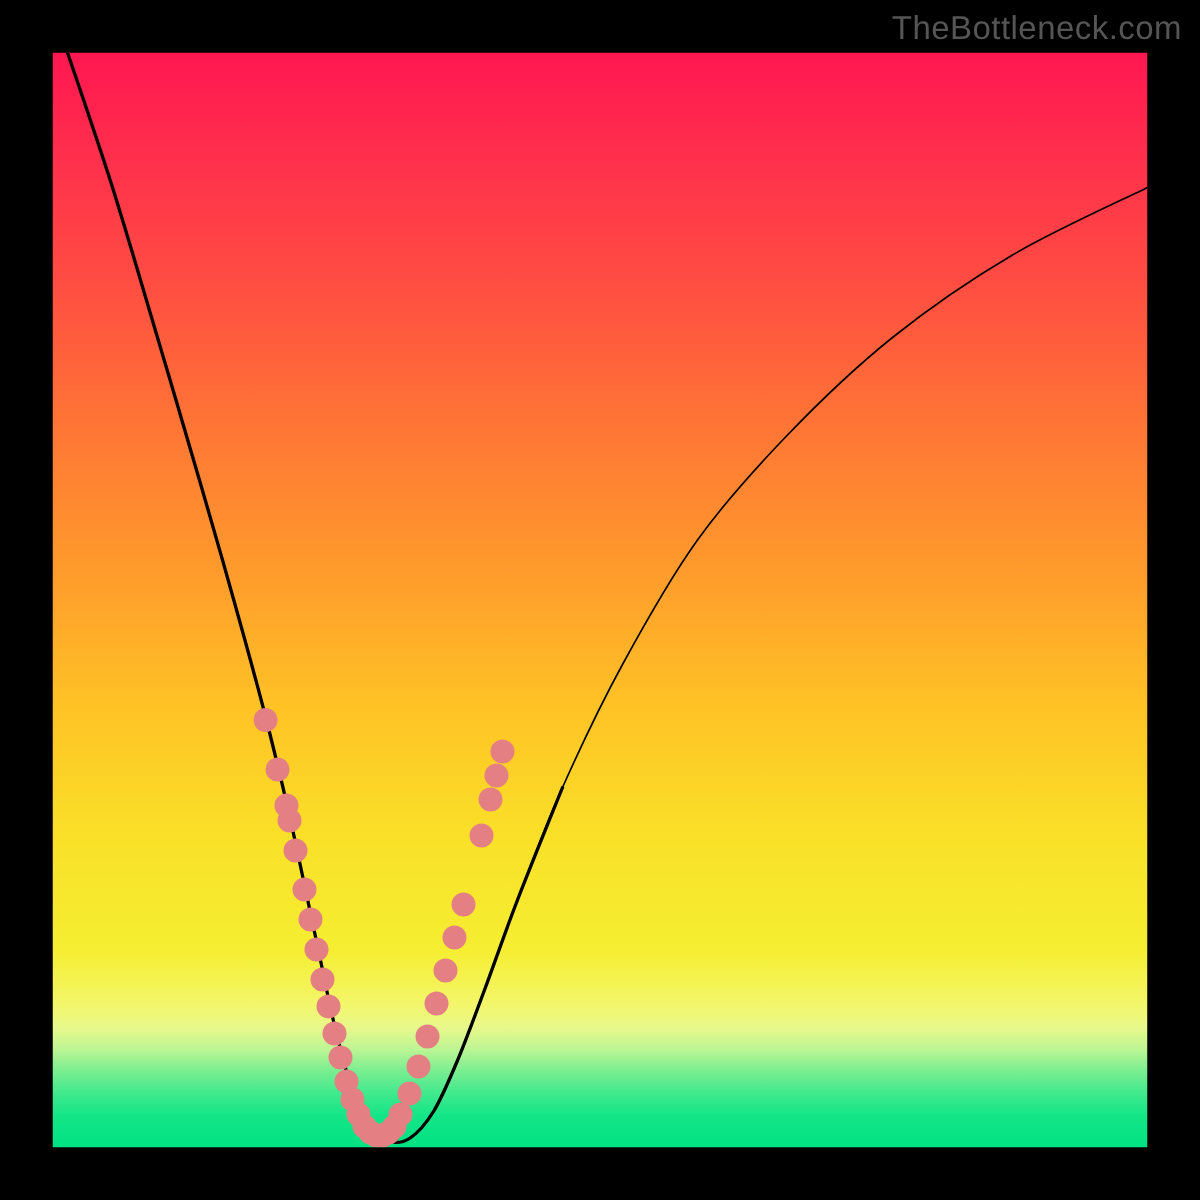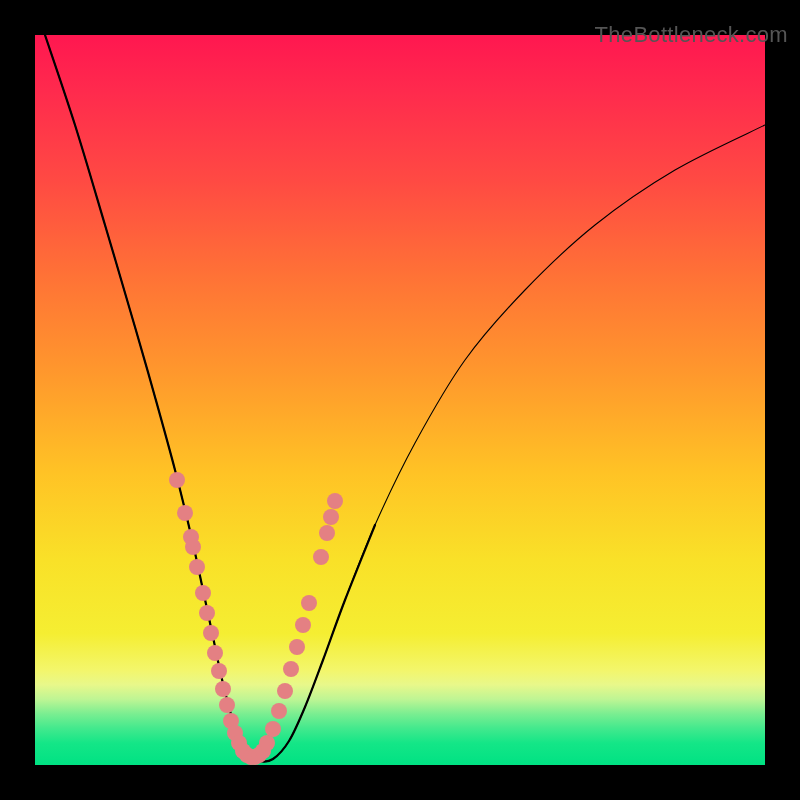--- a/index.html
+++ b/index.html
@@ -41,21 +41,21 @@
       #e8f88a 89%,
       #bef594 91%,
       #7aee91 93%,
       #42e98d 95%,
       #14e687 97%,
       #00e283 100%
     );
   }
   .watermark {
     position: absolute;
-    top: 22px;
+    top: 6px;
     right: 12px;
     color: #555;
     font-size: 22px;
     font-weight: 500;
     letter-spacing: 0.3px;
     z-index: 5;
   }
   svg.curve {
     position: absolute;
     inset: 0;

